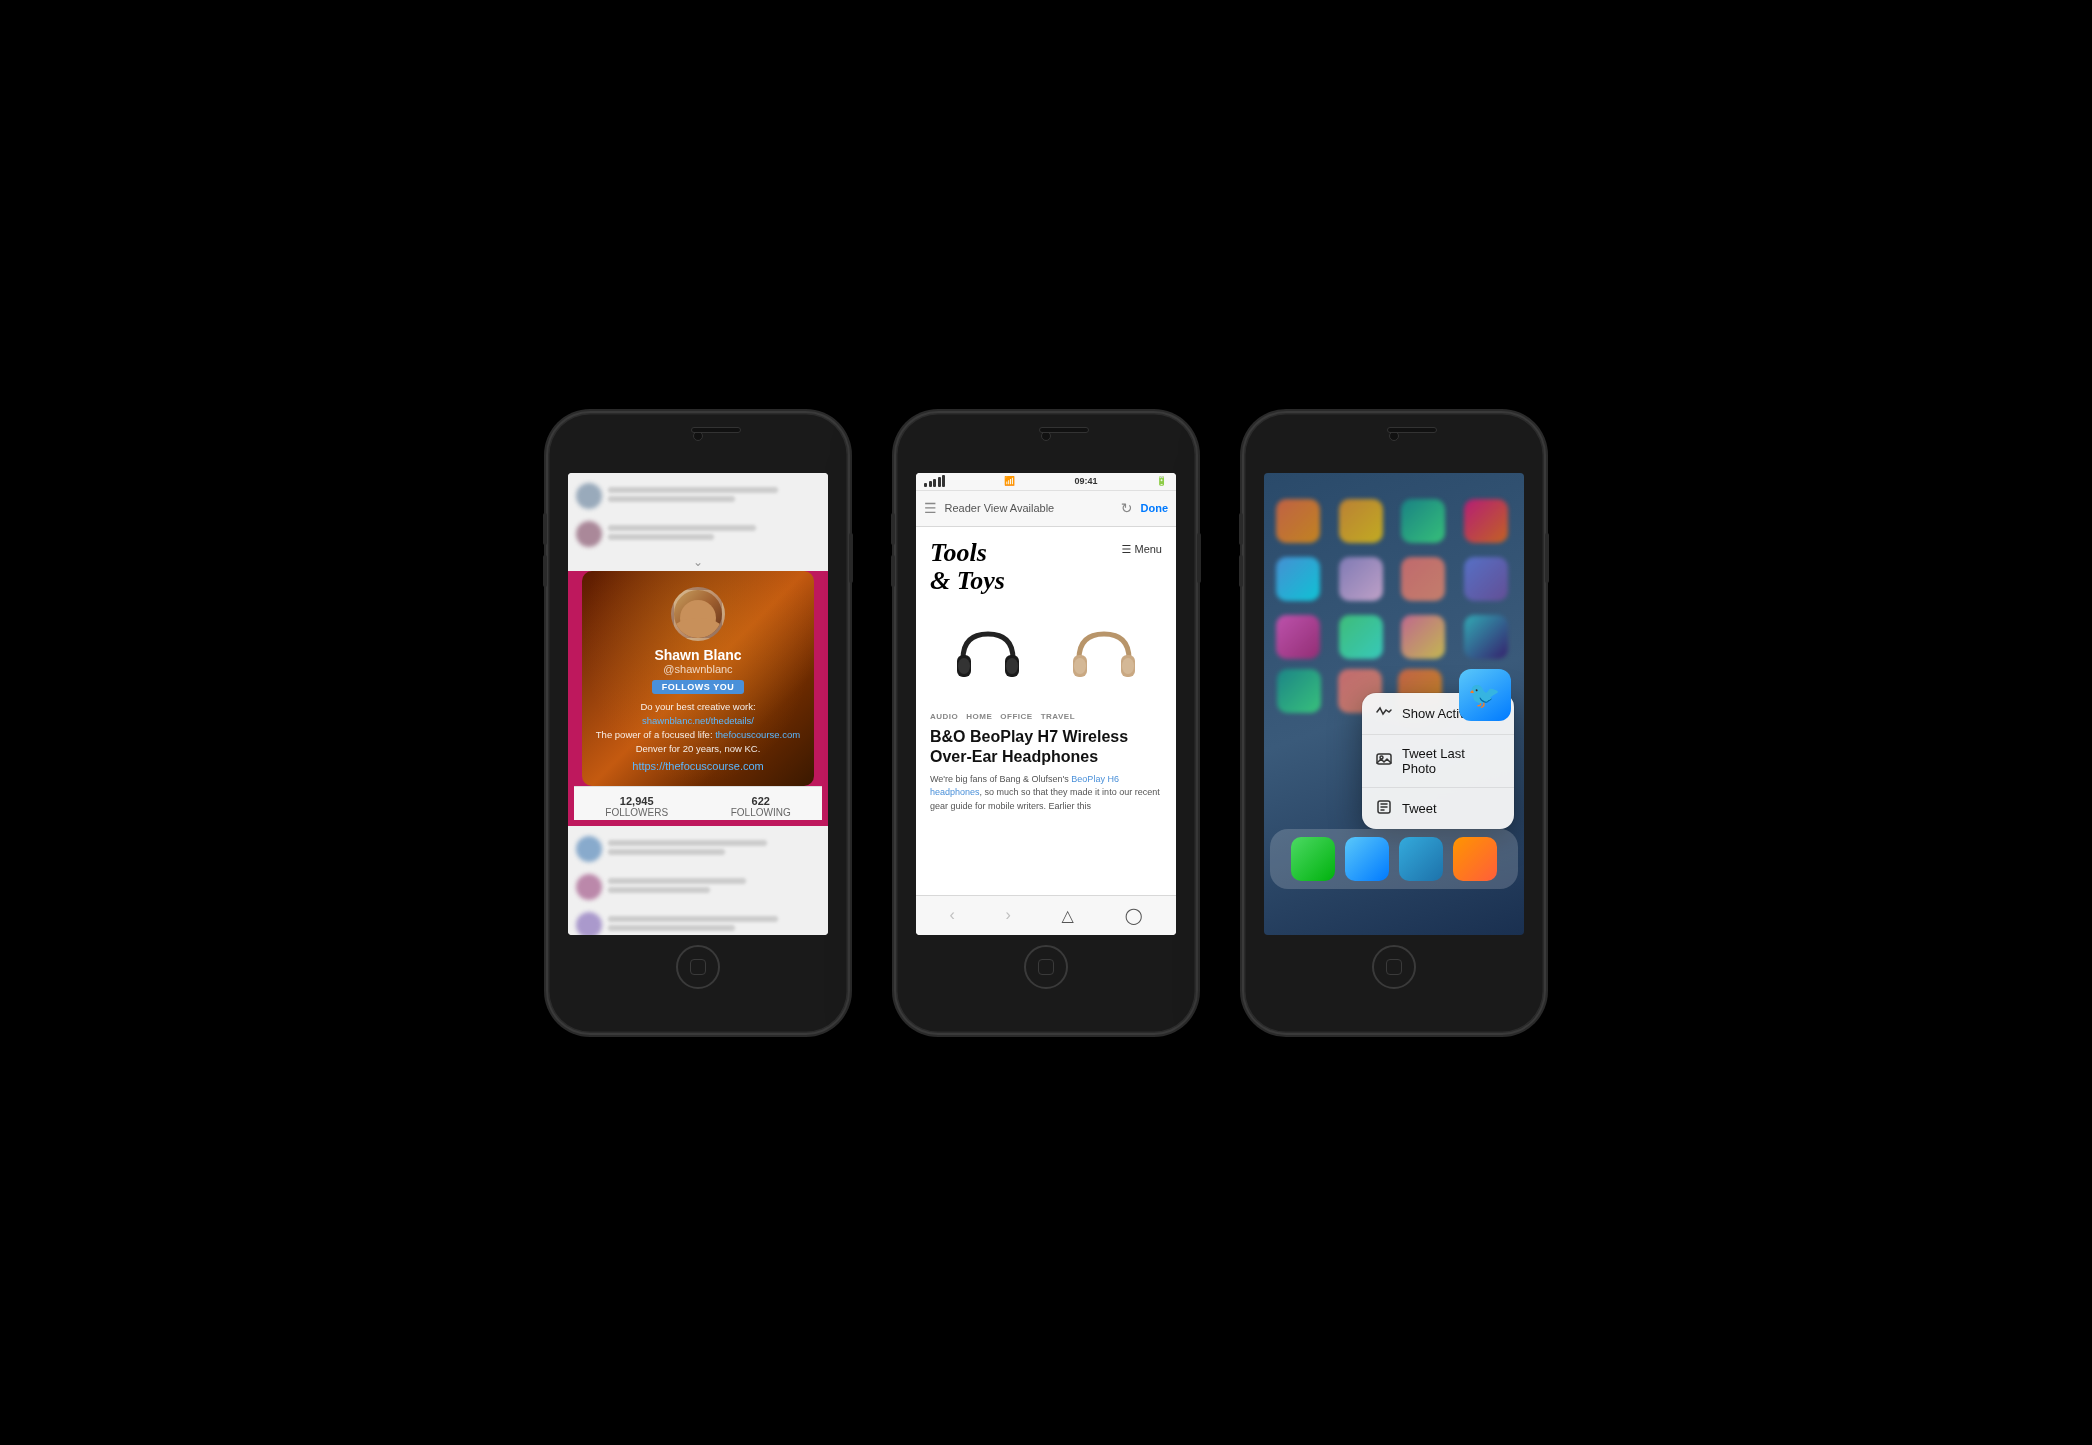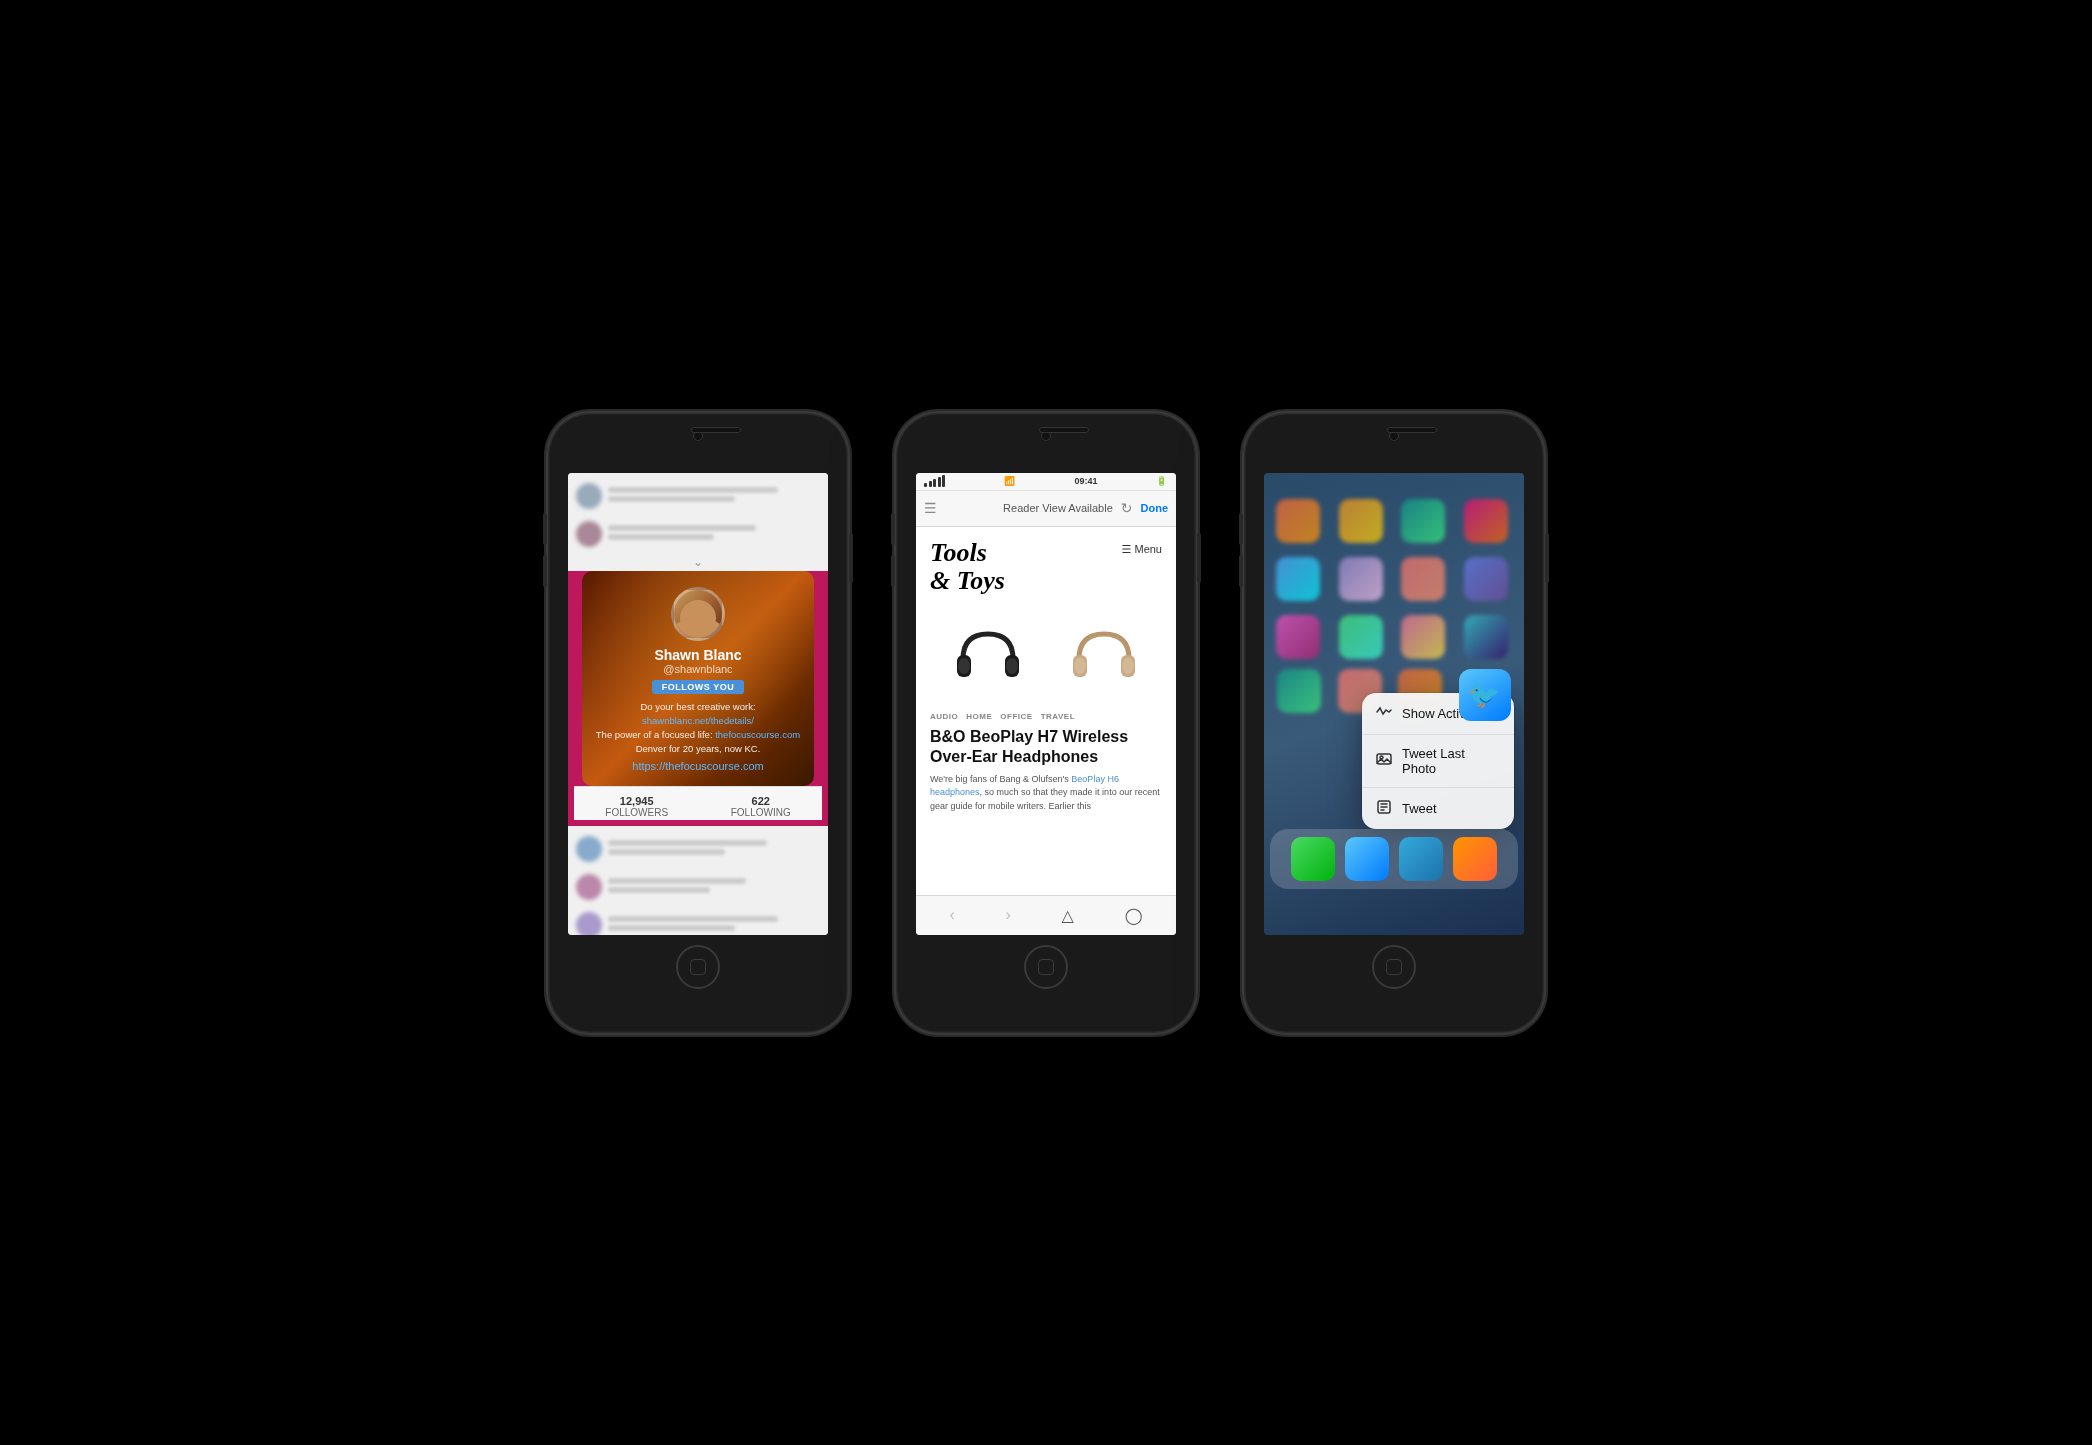--- a/index.html
+++ b/index.html
@@ -275,21 +275,21 @@
       background: #f7f7f7;
       border-bottom: 1px solid #d8d8d8;
       display: flex;
       align-items: center;
       padding: 0 8px;
       gap: 8px;
     }
     .urlbar-icon { color: #888; font-size: 14px; }
     .urlbar-text {
       flex: 1;
-      text-align: right;
+      text-align: left;
       font-size: 11px;
       color: #555;
     }
     .urlbar-done {
       color: #007aff;
       font-size: 11px;
       font-weight: 600;
     }
     .screen2-content {
       padding: 12px 14px;

